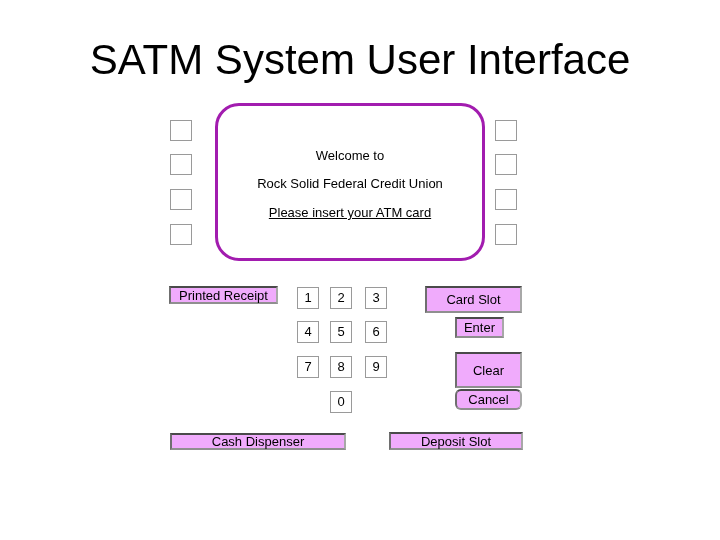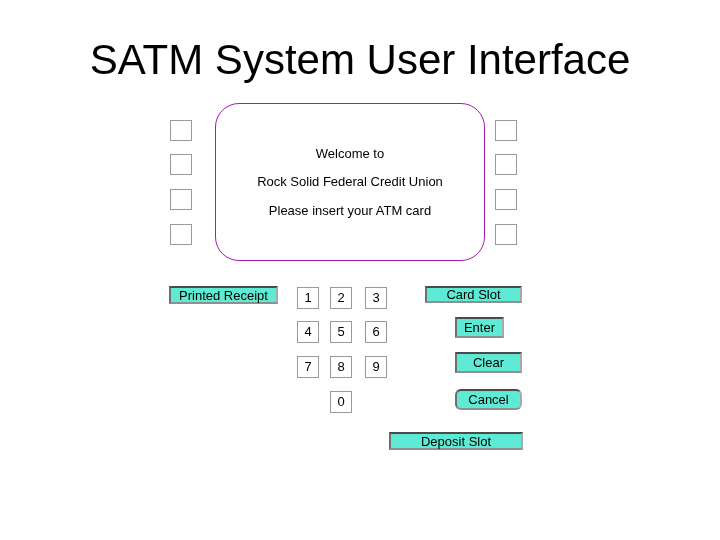--- a/index.html
+++ b/index.html
@@ -25,36 +25,36 @@
     white-space: nowrap;
     margin-top: 8px;
   }
   .atm-screen {
     position: absolute;
     left: 215px;
     top: 103px;
     width: 270px;
     height: 158px;
     box-sizing: border-box;
-    border: 1px solid #a21caf;
+    border: 3px solid #a21caf;
     border-radius: 24px;
     background: #ffffff;
   }
   .screen-line {
     position: absolute;
     left: 0;
     width: 100%;
     text-align: center;
     font-size: 13px;
     line-height: 14px;
     white-space: nowrap;
   }
   .screen-line.l1 { top: 43px; }
   .screen-line.l2 { top: 71px; text-align: center; }
-  .screen-line.l3 { top: 100px; }
+  .screen-line.l3 { top: 100px; text-decoration: underline; }
   .fkey {
     position: absolute;
     width: 22px;
     height: 21px;
     box-sizing: border-box;
     border: 1px solid #9a9a9a;
     background: #ffffff;
   }
   .fkey.col-left  { left: 170px; }
   .fkey.col-right { left: 495px; }
@@ -79,32 +79,32 @@
   .kc3 { left: 365px; }
   .kr1 { top: 287px; }
   .kr2 { top: 321px; }
   .kr3 { top: 356px; }
   .kr4 { top: 391px; }
   .boxed {
     position: absolute;
     box-sizing: border-box;
     border: 2px solid;
     border-color: #4a4a4a #a8a8a8 #8f8f8f #6f6f6f;
-    background: #5eead4;
+    background: #f0abfc;
     display: flex;
     align-items: center;
     justify-content: center;
     font-size: 13px;
     white-space: nowrap;
     cursor: default;
   }
   .printed-receipt { left: 169px; top: 286px; width: 109px; height: 18px; }
-  .card-slot       { left: 425px; top: 286px; width:  97px; height: 17px; }
+  .card-slot       { left: 425px; top: 286px; width:  97px; height: 27px; }
   .enter-btn       { left: 455px; top: 317px; width:  49px; height: 21px; }
-  .clear-btn       { left: 455px; top: 352px; width:  67px; height: 21px; }
+  .clear-btn       { left: 455px; top: 352px; width:  67px; height: 36px; }
   .cancel-btn      { left: 455px; top: 389px; width:  67px; height: 21px; border-radius: 6px; }
   .cash-dispenser  { left: 170px; top: 433px; width: 176px; height: 17px; }
   .deposit-slot    { left: 389px; top: 432px; width: 134px; height: 18px; }
 </style>
 </head>
 <body>
 
 <div class="canvas">
 
   <div class="slide-title">SATM System User Interface</div>
@@ -147,17 +147,20 @@
   <div class="boxed enter-btn">
     <span>Enter</span>
   </div>
   <div class="boxed clear-btn">
     <span>Clear</span>
   </div>
   <div class="boxed cancel-btn">
     <span>Cancel</span>
   </div>
 
+  <div class="boxed cash-dispenser">
+    <span>Cash Dispenser</span>
+  </div>
   <div class="boxed deposit-slot">
     <span>Deposit Slot</span>
   </div>
 
 </div>
 
 </body></html>

